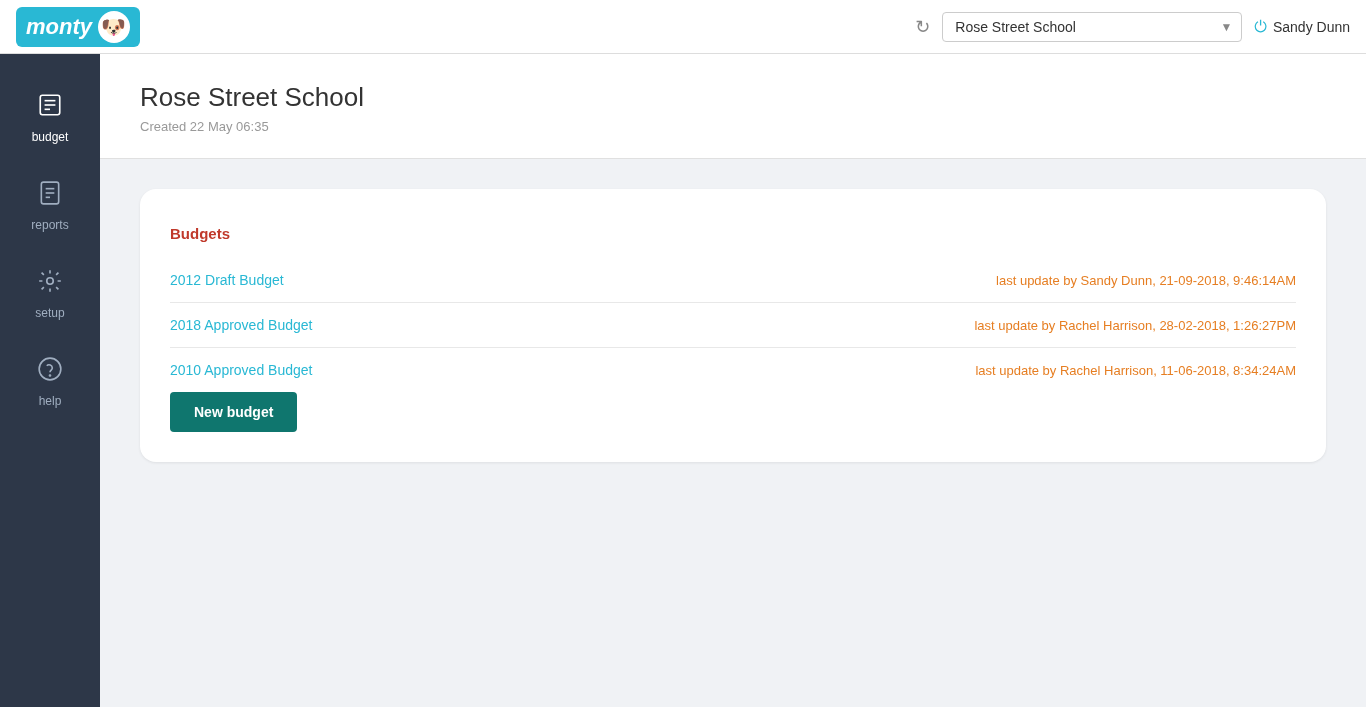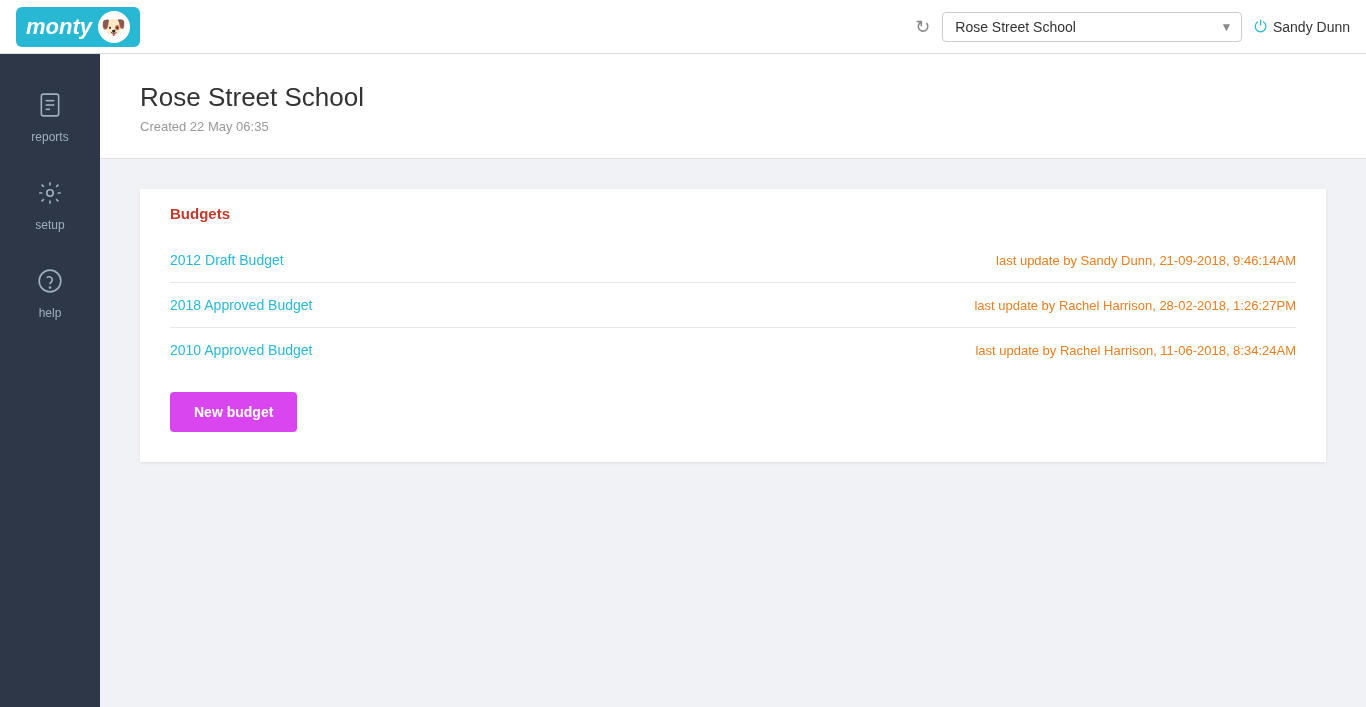--- a/index.html
+++ b/index.html
@@ -148,22 +148,22 @@
     }
 
     
     .budget-container {
       flex: 1;
       background: #f0f2f5;
       padding: 30px 40px;
     }
     .budget-card {
       background: #fff;
-      border-radius: 0;
-      padding: 16px 30px 30px 30px;
+      border-radius: 16px;
+      padding: 36px 30px 30px 30px;
       box-shadow: 0 1px 3px rgba(0,0,0,0.08);
     }
     .budgets-heading {
       font-size: 15px;
       color: #c0392b;
       font-weight: bold;
       margin-bottom: 16px;
     }
     .budget-list { width: 100%; }
     .budget-row {
@@ -178,22 +178,21 @@
       color: #29b8d4;
       font-size: 14px;
       cursor: pointer;
       text-decoration: none;
     }
     .budget-update {
       font-size: 13px;
       color: #e67e22;
     }
     .new-budget-btn {
-      margin-top: 20px;
-      background: #d946ef;
+      background: #0f766e;
       color: #fff;
       border: none;
       border-radius: 4px;
       padding: 12px 24px;
       font-size: 14px;
       font-weight: bold;
       cursor: pointer;
       text-transform: none;
     }
   </style>
@@ -216,20 +215,31 @@
     <div class="user-info">
       <span class="power-icon">⏻</span>
       <span>Sandy Dunn</span>
     </div>
   </div>
 </div>
 
 <div class="main-layout">
 
   <nav class="sidebar">
+    <a class="sidebar-item active">
+      <span class="sidebar-item-icon">
+        <svg width="26" height="26" viewBox="0 0 24 24" fill="none" stroke="#fff" stroke-width="1.5">
+          <rect x="3" y="3" width="18" height="18" rx="2"></rect>
+          <line x1="7" y1="8" x2="17" y2="8"></line>
+          <line x1="7" y1="12" x2="17" y2="12"></line>
+          <line x1="7" y1="16" x2="12" y2="16"></line>
+        </svg>
+      </span>
+      <span class="sidebar-item-label">budget</span>
+    </a>
     <a class="sidebar-item">
       <span class="sidebar-item-icon">
         <svg width="26" height="26" viewBox="0 0 24 24" fill="none" stroke="#a0aec0" stroke-width="1.5">
           <rect x="4" y="2" width="16" height="20" rx="2"></rect>
           <line x1="8" y1="8" x2="16" y2="8"></line>
           <line x1="8" y1="12" x2="16" y2="12"></line>
           <line x1="8" y1="16" x2="12" y2="16"></line>
         </svg>
       </span>
       <span class="sidebar-item-label">reports</span>

